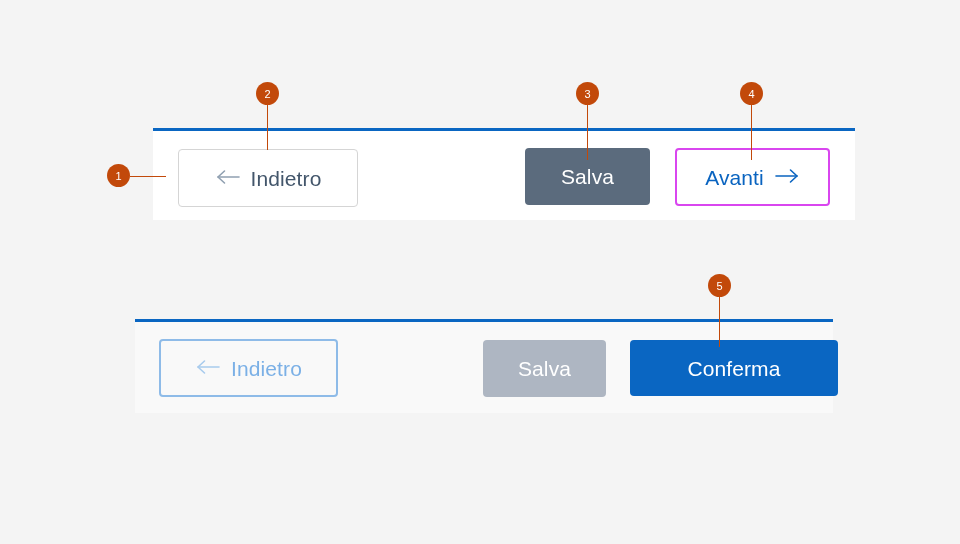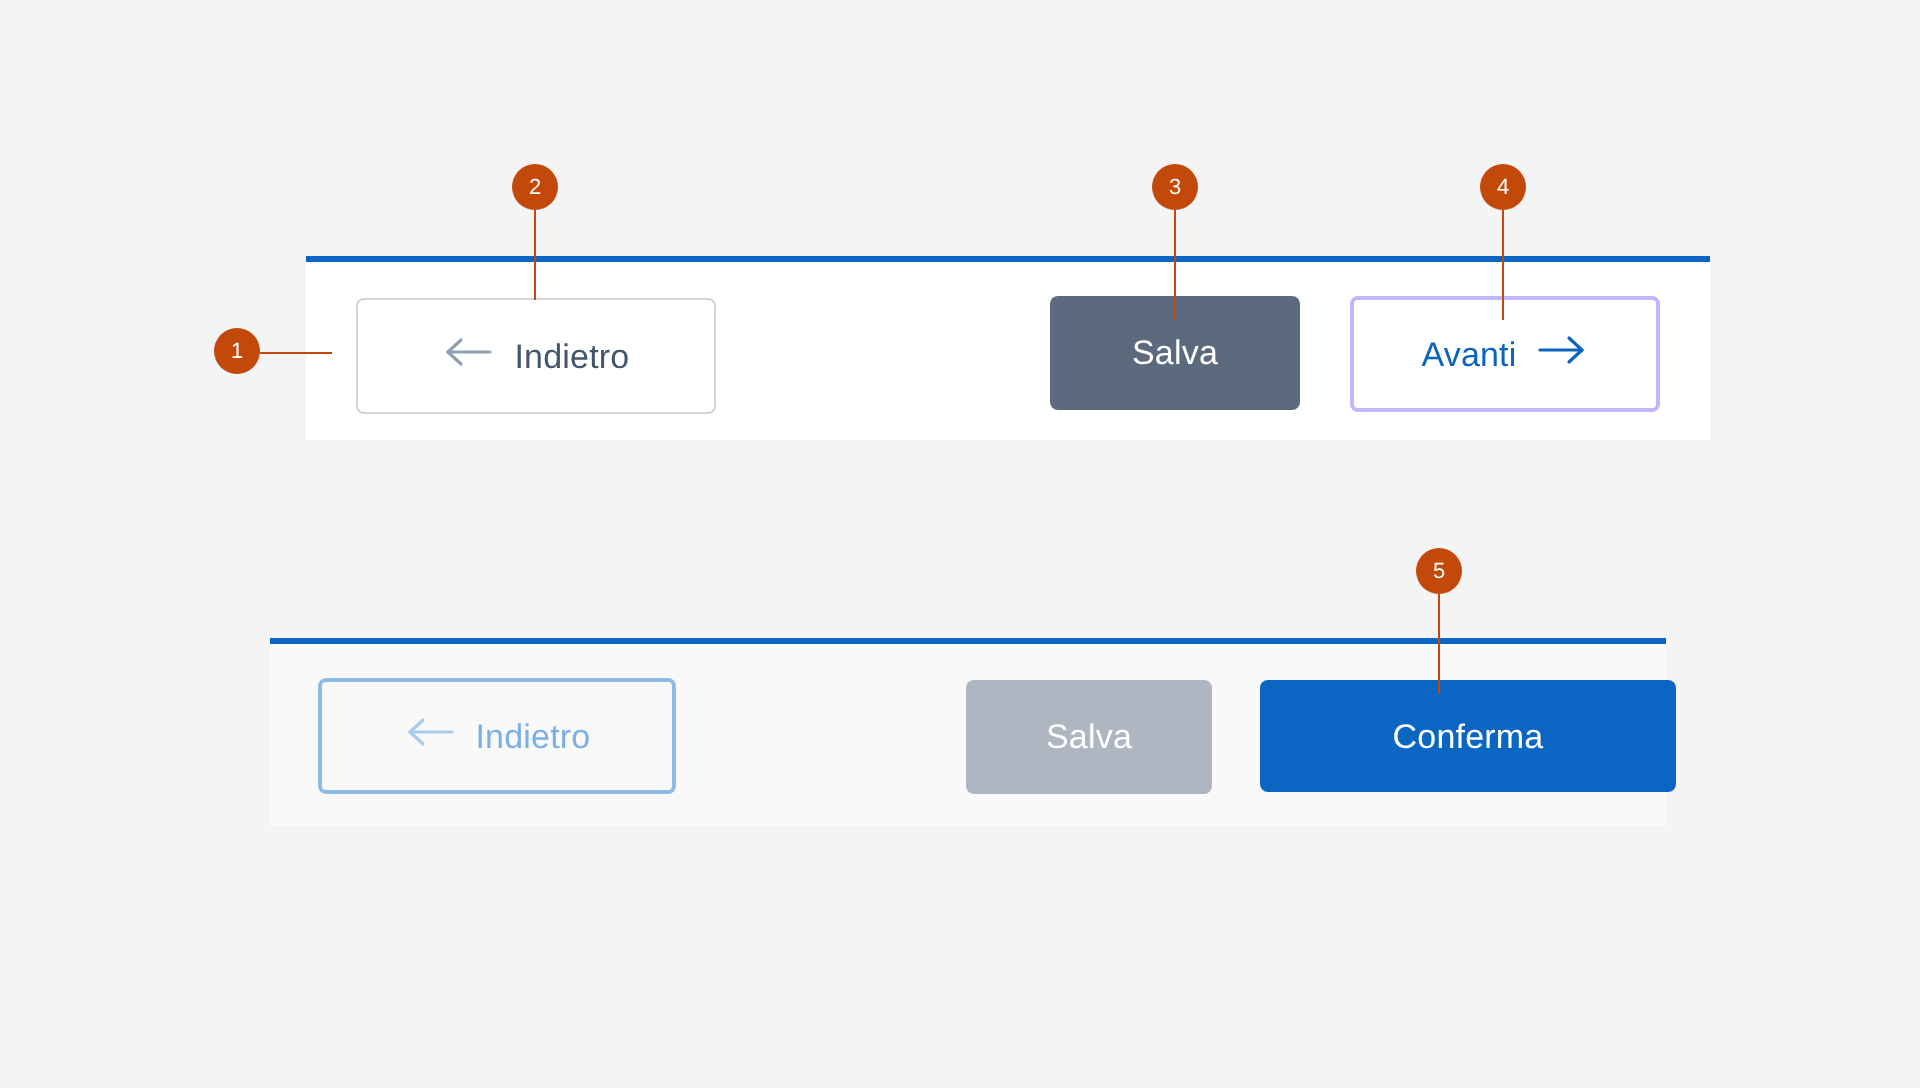--- a/index.html
+++ b/index.html
@@ -44,21 +44,21 @@
 
   
   .btn {
     box-sizing: border-box;
     position: absolute;
     display: flex;
     align-items: center;
     justify-content: center;
     gap: 10px;
     border-radius: 4px;
-    font-size: 17px;
+    font-size: 21px;
     letter-spacing: .1px;
     white-space: nowrap;
     user-select: none;
   }
   .btn .label { line-height: 1; }
 
   
   .btn-back {
     left: 25px;
     top: 18px;
@@ -78,21 +78,21 @@
     border: none;
     color: #ffffff;
     cursor: pointer;
   }
   .btn-next {
     left: 522px;
     top: 17px;
     width: 155px;
     height: 58px;
     background: #ffffff;
-    border: 2px solid #c4b5fd;
+    border: 2px solid #d946ef;
     color: #0a64c0;
     cursor: pointer;
   }
 
   
   .btn-back-d {
     left: 24px;
     top: 17px;
     width: 179px;
     height: 58px;

